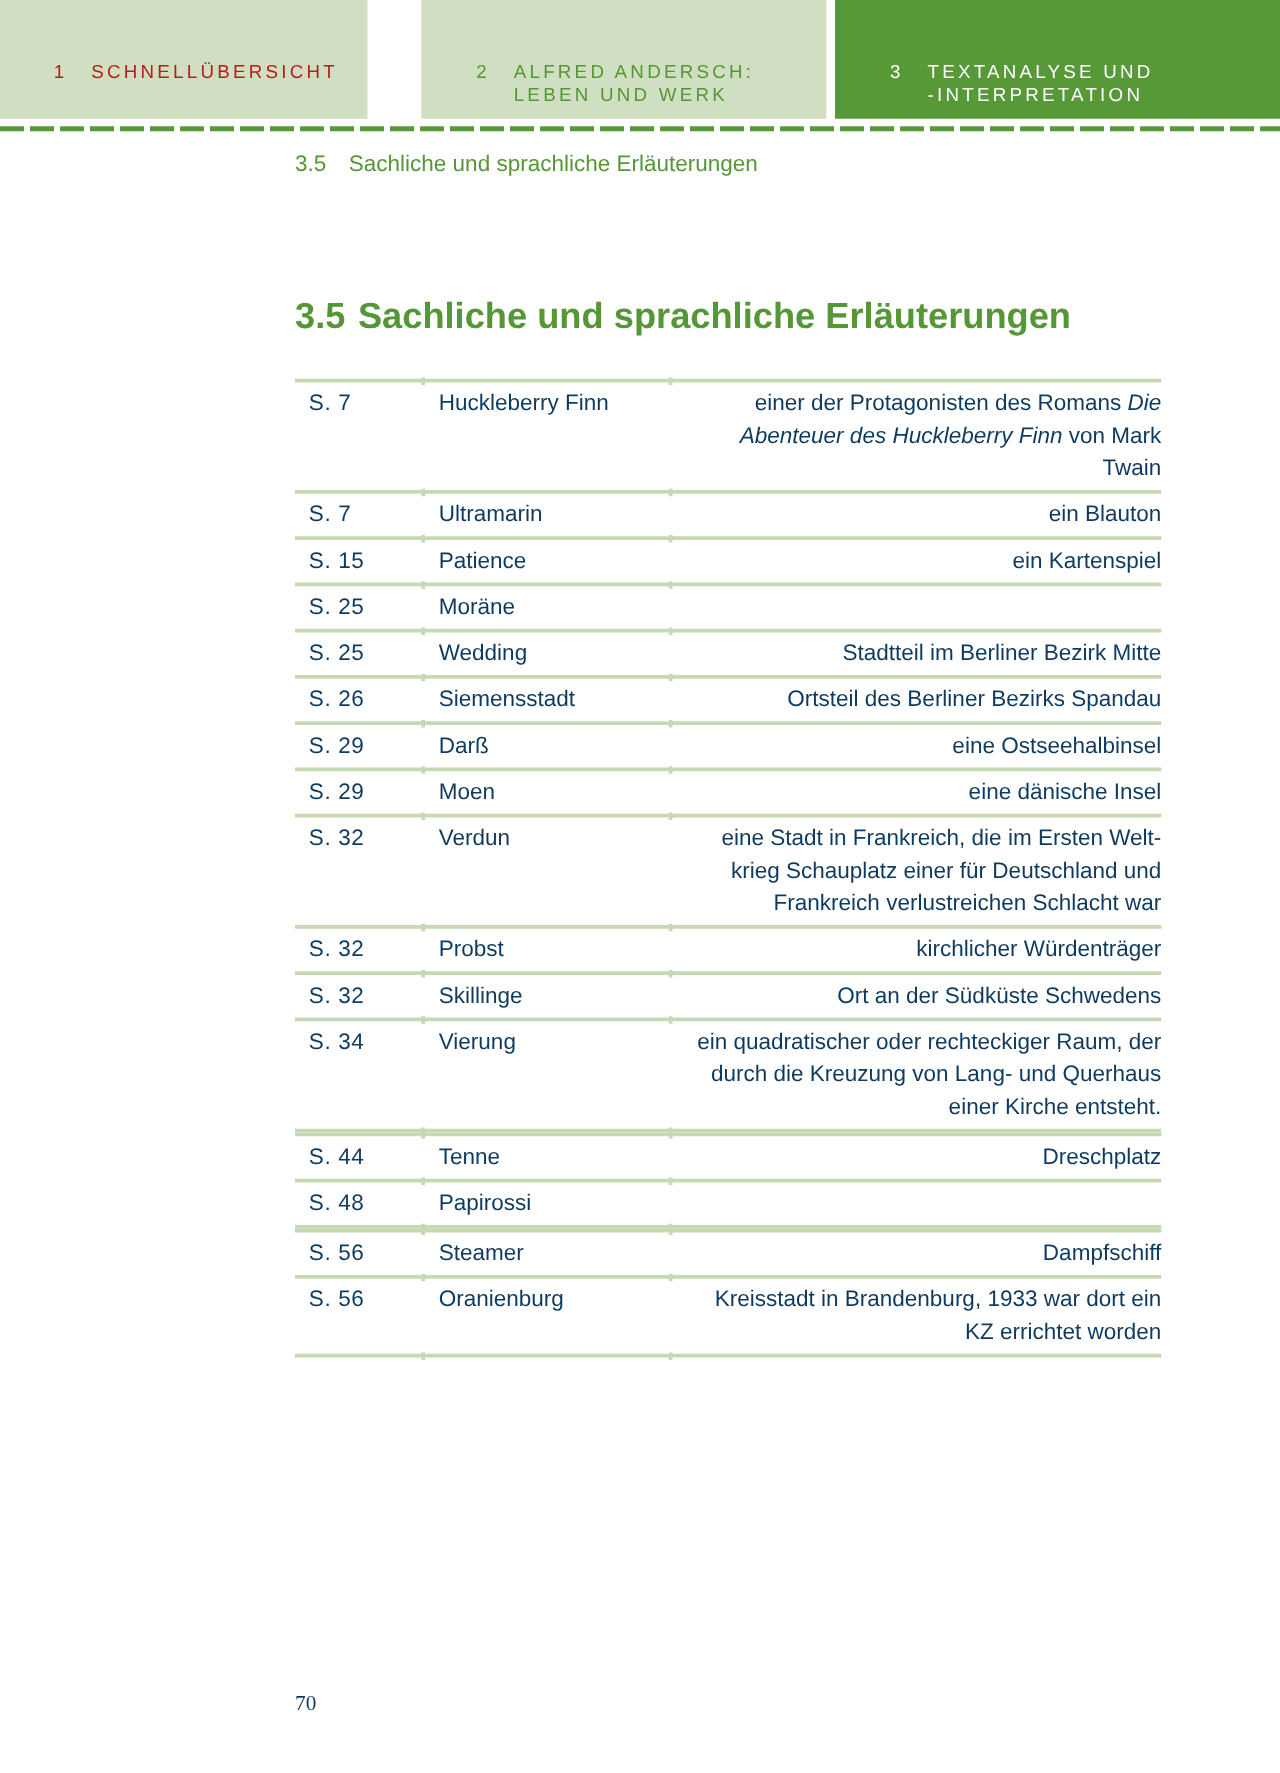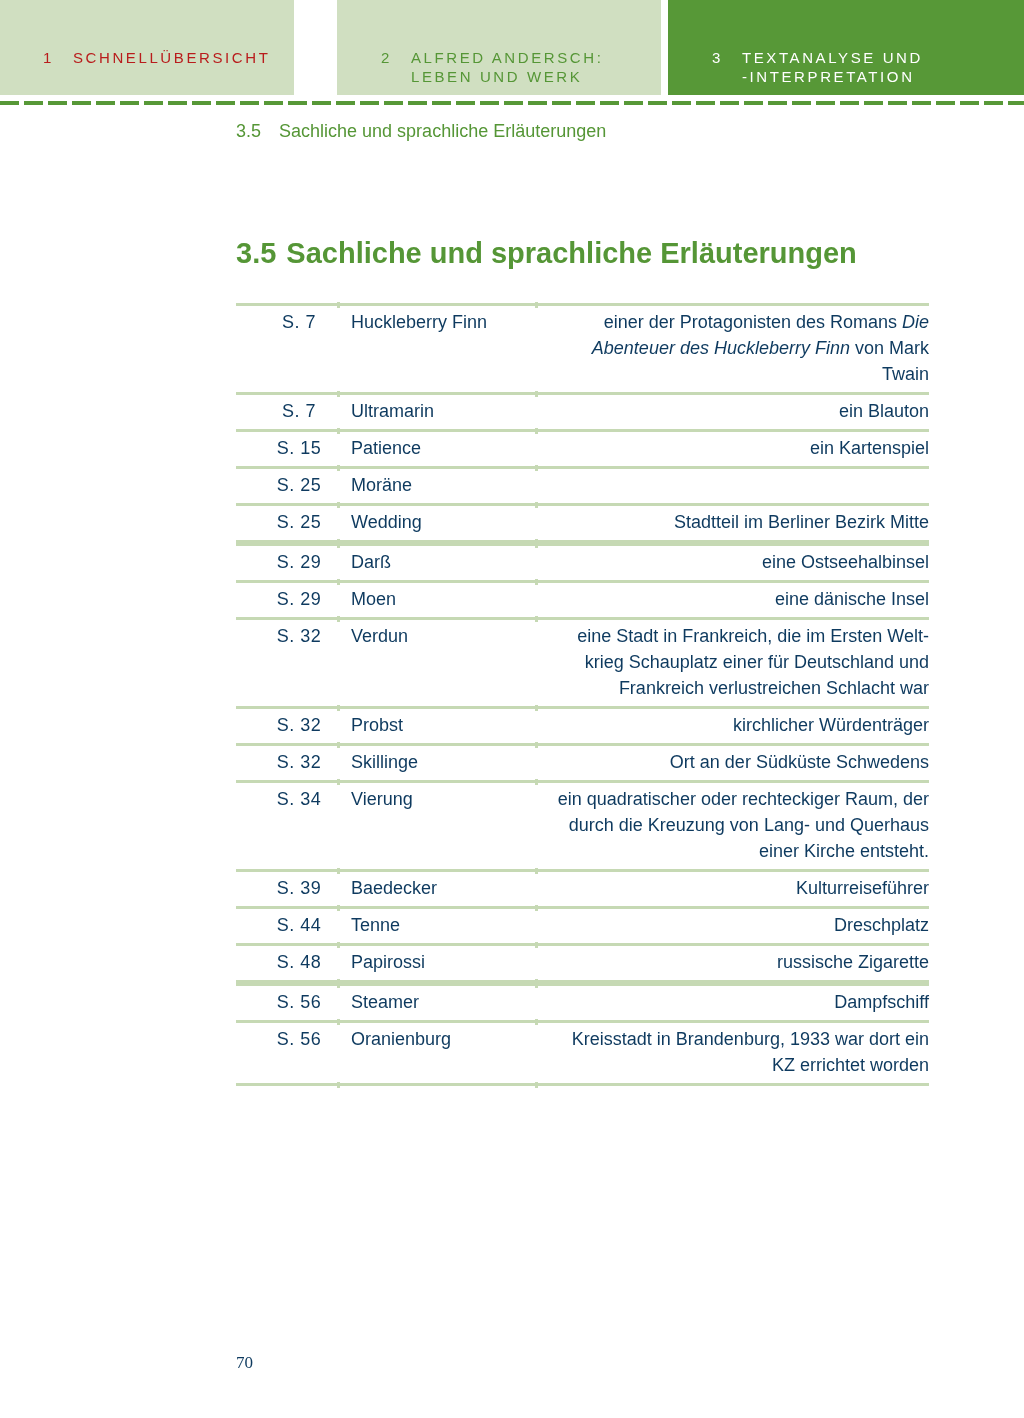--- a/index.html
+++ b/index.html
@@ -18,21 +18,21 @@
   .running-head { position: absolute; top: 121px; left: 236px; font-size: 18px; color: #559636; }
   .running-head .rh-num { margin-right: 18px; }
   .page-title { position: absolute; top: 237px; left: 236px; font-size: 29px; font-weight: bold; color: #559636; margin: 0; }
   .page-title .pt-num { margin-right: 10px; }
   .glossary { position: absolute; top: 303px; left: 236px; width: 693px; }
   .rule { position: relative; height: 3px; background: #c6d9b4; }
   .rule::before, .rule::after { content: ""; position: absolute; top: -1px; width: 3px; height: 6px; background: #c6d9b4; }
   .rule::before { left: 101px; }
   .rule::after { left: 299px; }
   .row { display: flex; font-size: 18px; line-height: 26px; padding: 3px 0 5px 0; }
-  .c-page { width: 115px; padding-left: 11px; box-sizing: border-box; letter-spacing: 0.5px; text-align: center; }
+  .c-page { width: 115px; padding-left: 11px; box-sizing: border-box; letter-spacing: 0.5px; }
   .c-term { width: 196px; font-weight: normal; box-sizing: border-box; }
   .c-def { width: 382px; padding-left: 0; box-sizing: border-box; text-align: right; }
   .c-def i { font-style: italic; }
   .footer-page { position: absolute; top: 1353px; left: 236px; font-size: 17px; color: #0e3a5f; font-family: Liberation Serif, serif; }
   .footer-author { position: absolute; top: 1432px; right: 95px; font-size: 15px; letter-spacing: 2.6px; color: #14532d; }
 </style>
 </head>
 <body>
 
 <div class="tabs">
@@ -94,20 +94,25 @@
       <div class="c-page">S. 25</div>
       <div class="c-term">Moräne</div>
     </div>
     <div class="rule"></div>
     <div class="row">
       <div class="c-page">S. 25</div>
       <div class="c-term">Wedding</div>
       <div class="c-def"><span>Stadtteil im Berliner Bezirk Mitte</span><i></i><span></span></div>
     </div>
     <div class="rule"></div>
+    <div class="row">
+      <div class="c-page">S. 26</div>
+      <div class="c-term">Siemensstadt</div>
+      <div class="c-def"><span>Ortsteil des Berliner Bezirks Spandau</span><i></i><span></span></div>
+    </div>
     <div class="rule"></div>
     <div class="row">
       <div class="c-page">S. 29</div>
       <div class="c-term">Darß</div>
       <div class="c-def"><span>eine Ostseehalbinsel</span><i></i><span></span></div>
     </div>
     <div class="rule"></div>
     <div class="row">
       <div class="c-page">S. 29</div>
       <div class="c-term">Moen</div>
@@ -131,36 +136,30 @@
       <div class="c-term">Skillinge</div>
       <div class="c-def"><span>Ort an der Südküste Schwedens</span><i></i><span></span></div>
     </div>
     <div class="rule"></div>
     <div class="row">
       <div class="c-page">S. 34</div>
       <div class="c-term">Vierung</div>
       <div class="c-def"><span>ein quadratischer oder rechteckiger Raum, der durch die Kreuzung von Lang- und Querhaus einer Kirche entsteht.</span><i></i><span></span></div>
     </div>
     <div class="rule"></div>
-    <div class="row">
-      <div class="c-page">S. 39</div>
-      <div class="c-term">Baedecker</div>
-      <div class="c-def"><span>Kulturreiseführer</span><i></i><span></span></div>
-    </div>
     <div class="rule"></div>
     <div class="row">
       <div class="c-page">S. 44</div>
       <div class="c-term">Tenne</div>
       <div class="c-def"><span>Dreschplatz</span><i></i><span></span></div>
     </div>
     <div class="rule"></div>
     <div class="row">
       <div class="c-page">S. 48</div>
       <div class="c-term">Papirossi</div>
-      <div class="c-def"><span>russische Zigarette</span><i></i><span></span></div>
     </div>
     <div class="rule"></div>
     <div class="rule"></div>
     <div class="row">
       <div class="c-page">S. 56</div>
       <div class="c-term">Steamer</div>
       <div class="c-def"><span>Dampfschiff</span><i></i><span></span></div>
     </div>
     <div class="rule"></div>
     <div class="row">

